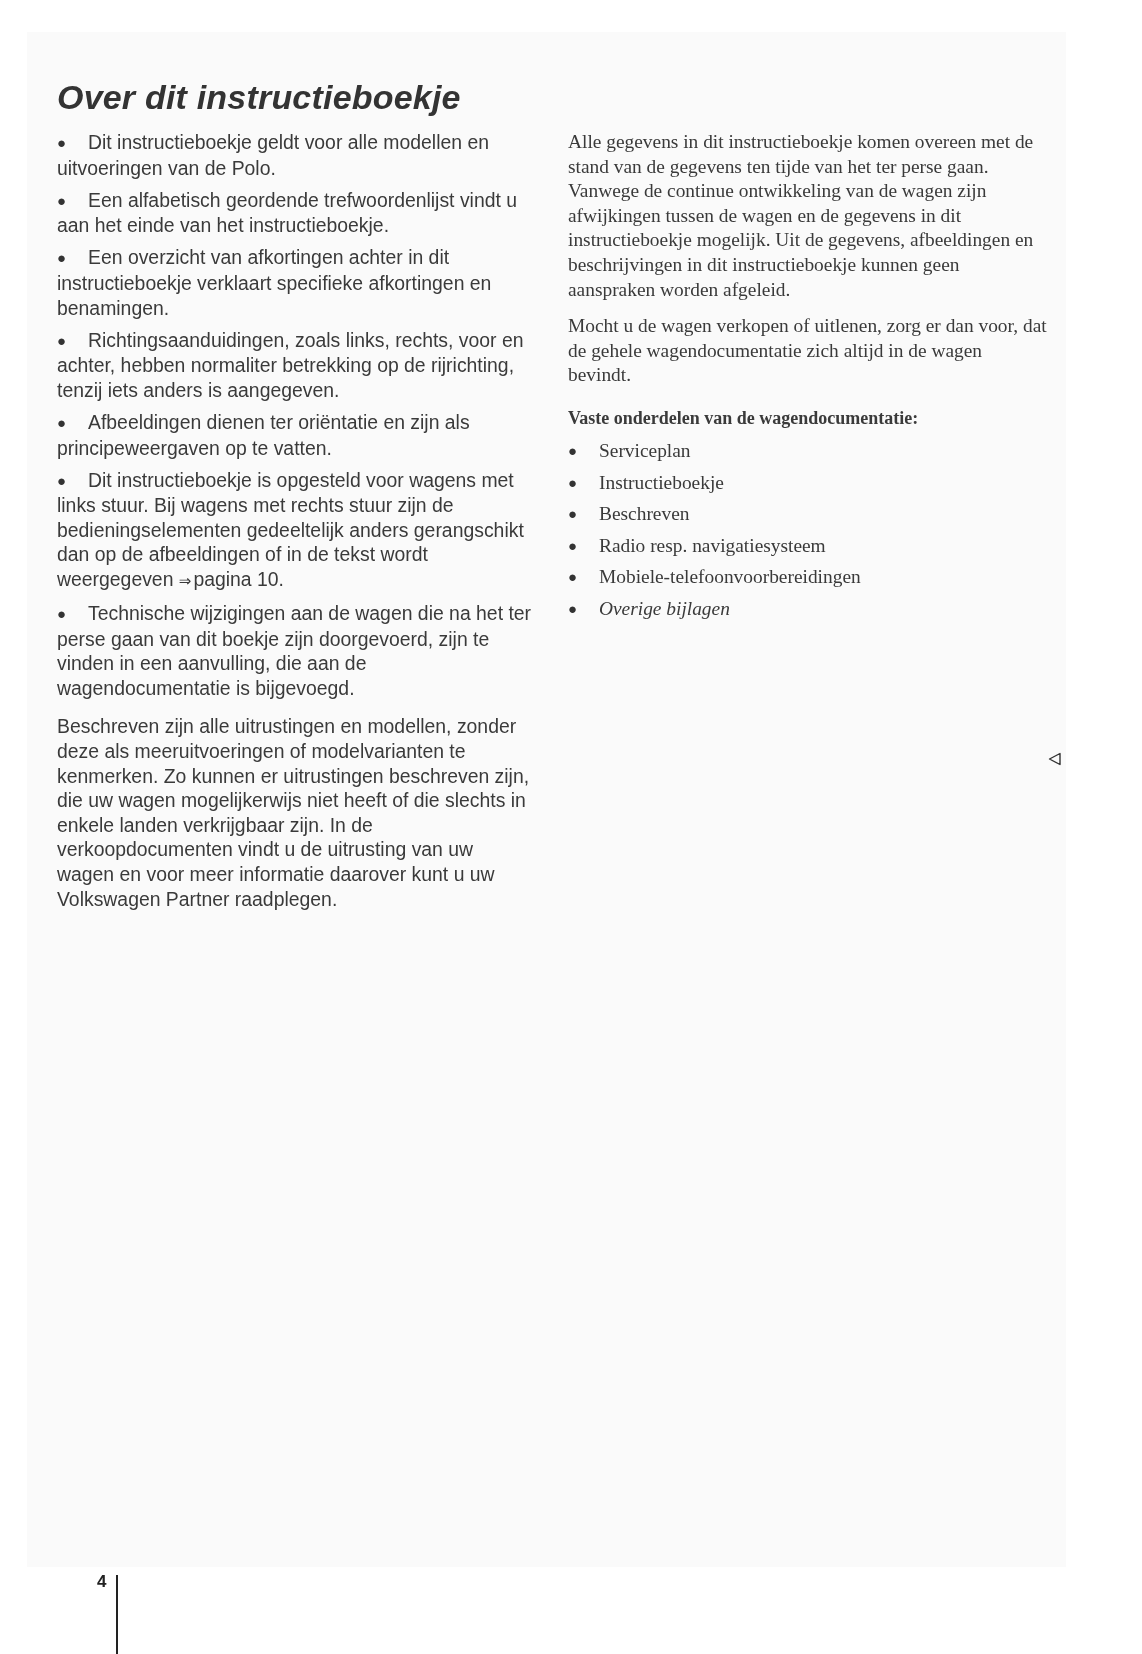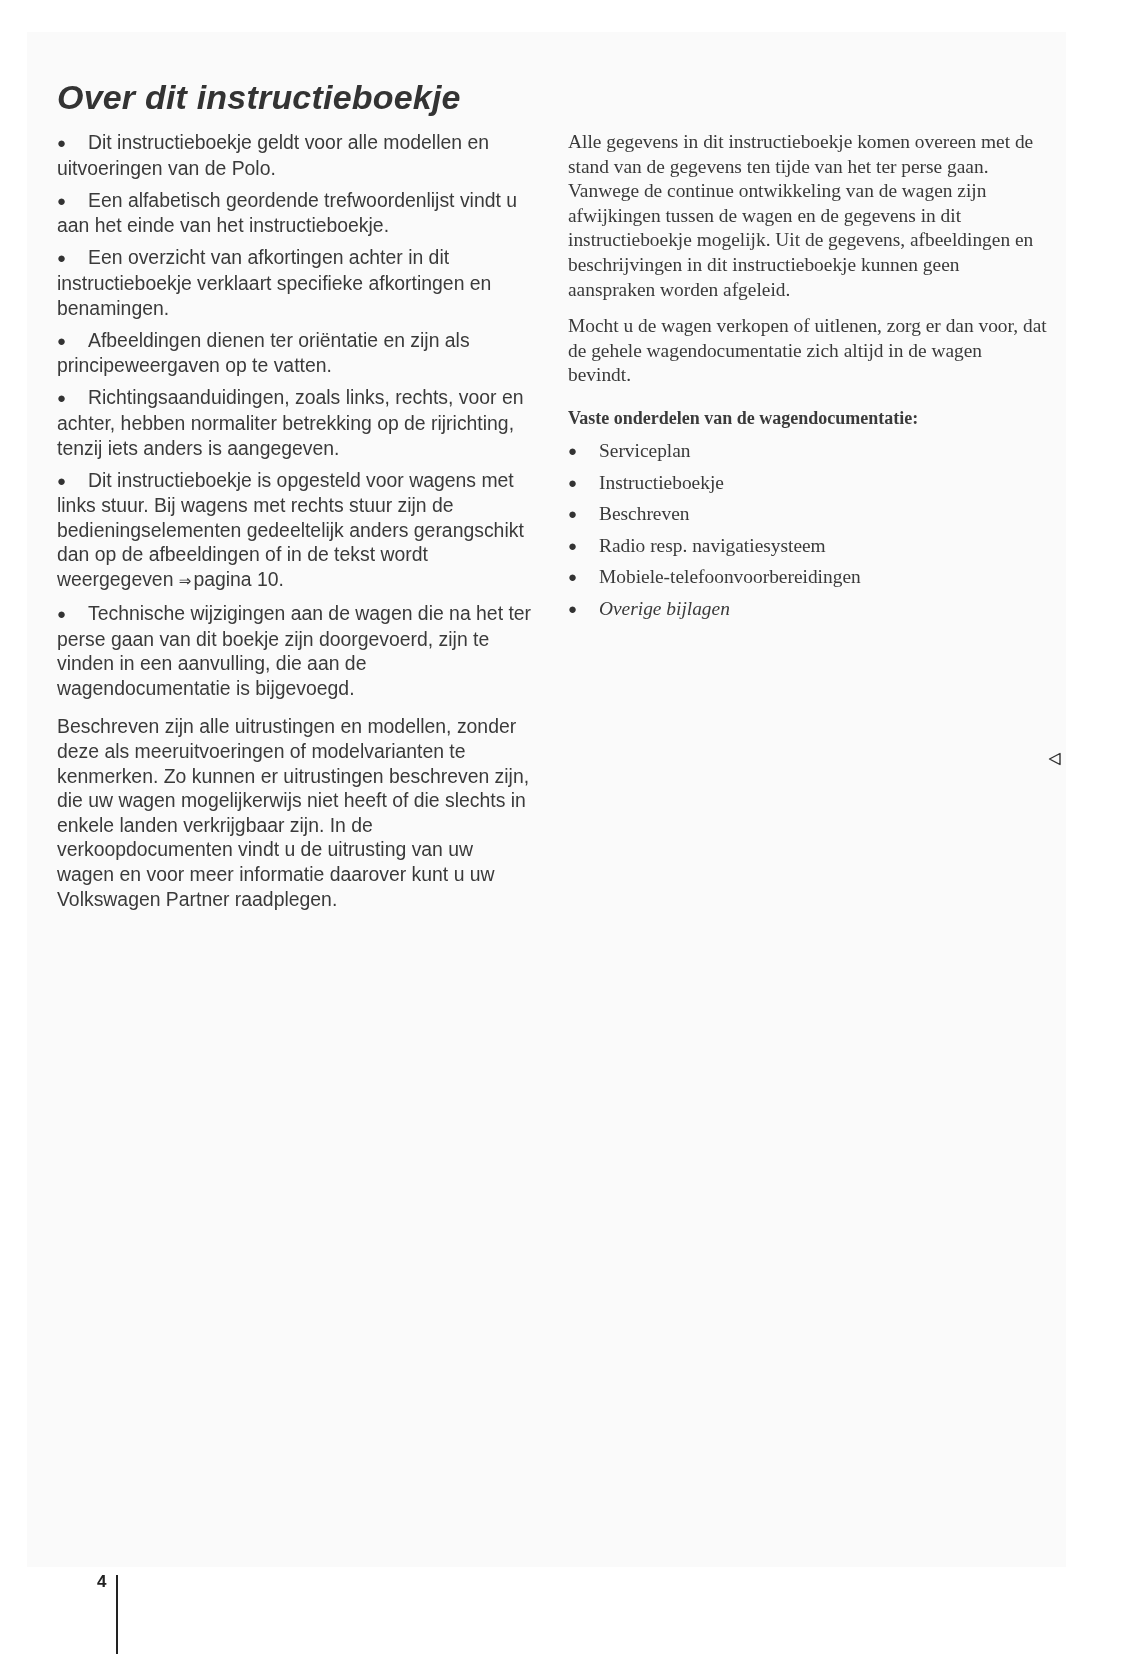--- a/index.html
+++ b/index.html
@@ -116,22 +116,22 @@
 <body>
 
 <div class="page-panel"></div>
 
 <h1 class="title">Over dit instructieboekje</h1>
 
 <div class="col col-left">
   <p class="bullet-para"><span class="dot">●</span><span>Dit instructieboekje geldt voor alle modellen en uitvoeringen van de Polo.</span></p>
   <p class="bullet-para"><span class="dot">●</span><span>Een alfabetisch geordende trefwoordenlijst vindt u aan het einde van het instructieboekje.</span></p>
   <p class="bullet-para"><span class="dot">●</span><span>Een overzicht van afkortingen achter in dit instructieboekje verklaart specifieke afkortingen en benamingen.</span></p>
+  <p class="bullet-para"><span class="dot">●</span><span>Richtingsaanduidingen, zoals links, rechts, voor en achter, hebben normaliter betrekking op de rijrichting, tenzij iets anders is aangegeven.</span></p>
   <p class="bullet-para"><span class="dot">●</span><span>Afbeeldingen dienen ter oriëntatie en zijn als principeweergaven op te vatten.</span></p>
-  <p class="bullet-para"><span class="dot">●</span><span>Richtingsaanduidingen, zoals links, rechts, voor en achter, hebben normaliter betrekking op de rijrichting, tenzij iets anders is aangegeven.</span></p>
   <p class="bullet-para"><span class="dot">●</span><span>Dit instructieboekje is opgesteld voor wagens met links stuur. Bij wagens met rechts stuur zijn de bedieningselementen gedeeltelijk anders gerangschikt dan op de afbeeldingen of in de tekst wordt weergegeven</span> <span class="arrow">⇒</span><span>pagina 10</span><span>.</span></p>
   <p class="bullet-para"><span class="dot">●</span><span>Technische wijzigingen aan de wagen die na het ter perse gaan van dit boekje zijn doorgevoerd, zijn te vinden in een aanvulling, die aan de wagendocumentatie is bijgevoegd.</span></p>
   <p class="para">Beschreven zijn alle uitrustingen en modellen, zonder deze als meeruitvoeringen of modelvarianten te kenmerken. Zo kunnen er uitrustingen beschreven zijn, die uw wagen mogelijkerwijs niet heeft of die slechts in enkele landen verkrijgbaar zijn. In de verkoopdocumenten vindt u de uitrusting van uw wagen en voor meer informatie daarover kunt u uw Volkswagen Partner raadplegen.</p>
 </div>
 
 <div class="col col-right">
   <p class="para">Alle gegevens in dit instructieboekje komen overeen met de stand van de gegevens ten tijde van het ter perse gaan. Vanwege de continue ontwikkeling van de wagen zijn afwijkingen tussen de wagen en de gegevens in dit instructieboekje mogelijk. Uit de gegevens, afbeeldingen en beschrijvingen in dit instructieboekje kunnen geen aanspraken worden afgeleid.</p>
   <p class="para">Mocht u de wagen verkopen of uitlenen, zorg er dan voor, dat de gehele wagendocumentatie zich altijd in de wagen bevindt.</p>
 
   <h2 class="section-heading">Vaste onderdelen van de wagendocumentatie:</h2>

